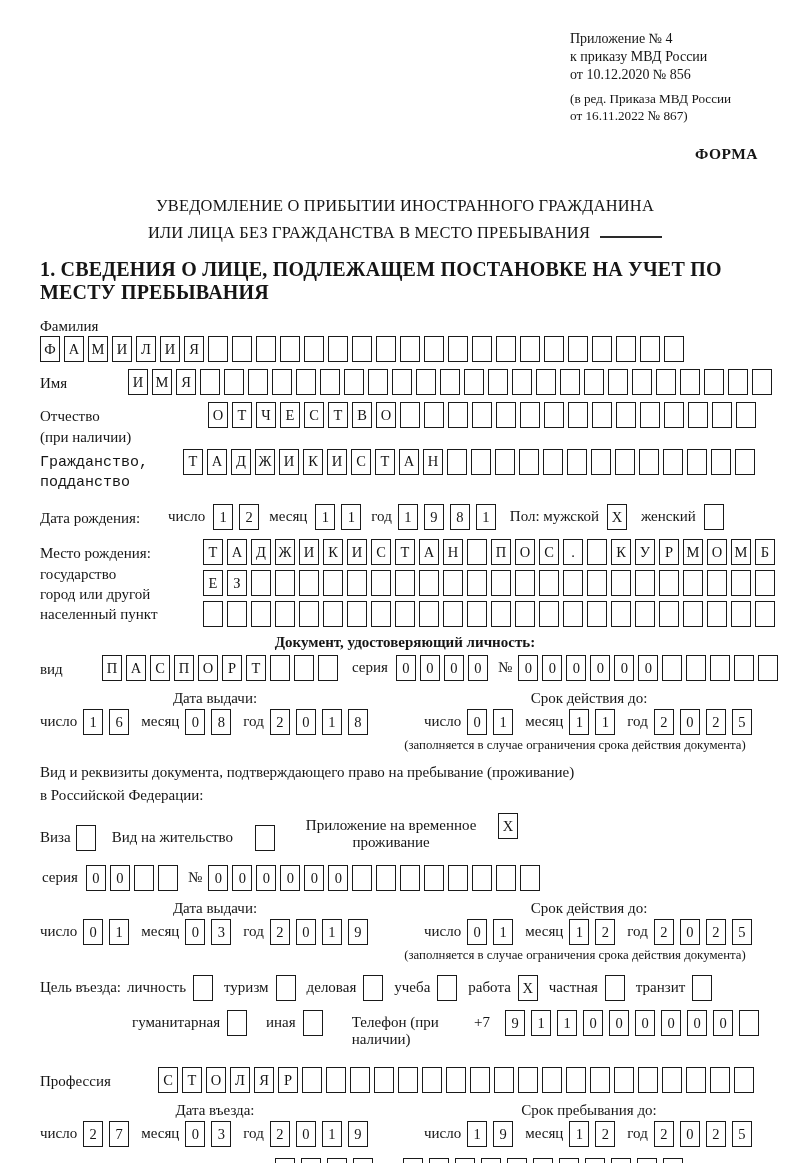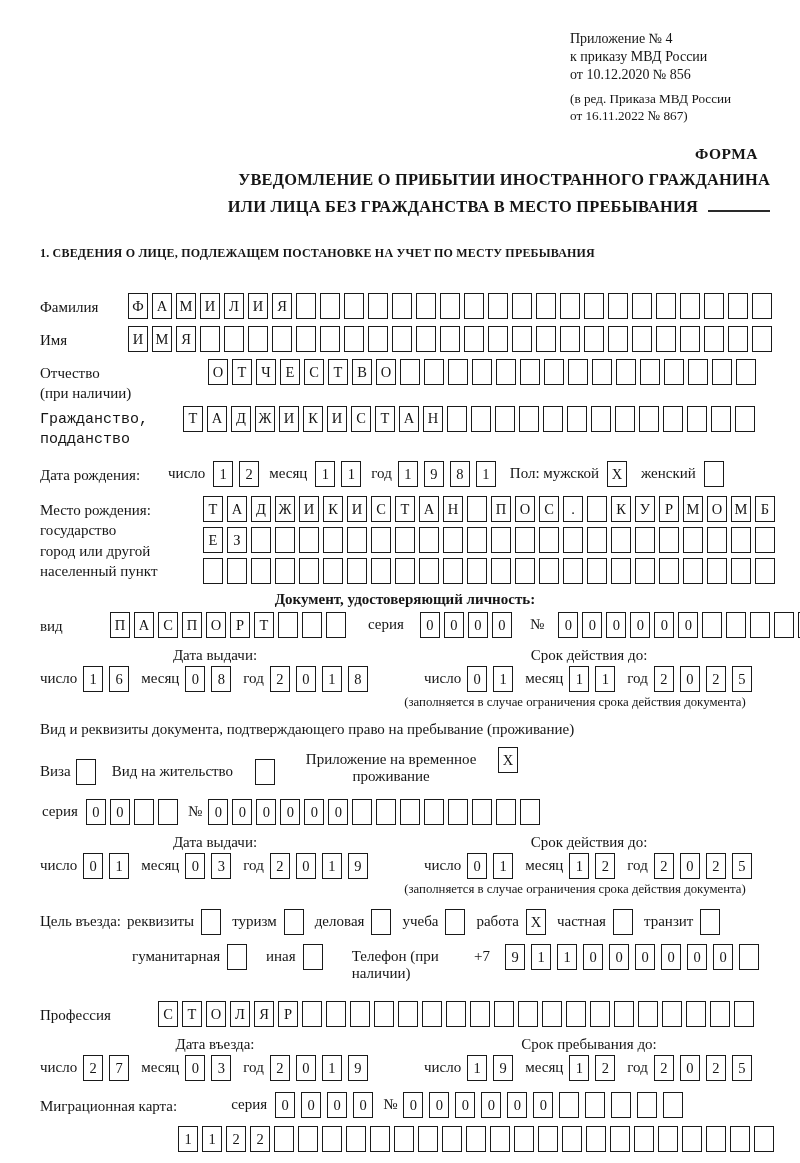--- a/index.html
+++ b/index.html
@@ -10,24 +10,24 @@
   }
   .page { padding:30px 30px 0 40px; }
 
   
   .hdr { width:200px; margin-left:auto; font-size:14px; line-height:1.3; }
   .hdr .ed { font-size:13.2px; }
   .hdr .edgap { margin-top:5px; }
   .forma { font-weight:bold; text-align:right; padding-right:12px; font-size:15.5px; margin-top:20px; letter-spacing:.5px; }
 
   
-  .title { text-align:right; font-weight:bold; font-size:16.4px; margin-top:2px; line-height:1.65; letter-spacing:.2px; }
+  .title { text-align:center; font-weight:normal; font-size:16.4px; margin-top:28px; line-height:1.65; letter-spacing:.2px; }
   .blank { display:inline-block; width:62px; border-bottom:2.6px solid #2a2a2a; margin-left:10px; }
 
-  .sec { font-weight:bold; font-size:12px; margin-top:26px; letter-spacing:.2px; }
+  .sec { font-weight:bold; font-size:20px; margin-top:12px; letter-spacing:.2px; }
 
   
   .row { display:flex; align-items:flex-start; margin-top:7px; }
   .lbl { font-size:15px; padding-top:4px; flex-shrink:0; line-height:1.35; }
   .boxes { display:flex; gap:4px; flex-wrap:nowrap; }
   .boxes.sp { gap:6px; }
   .cell {
     width:20px; height:26px; border:1.6px solid #1a1a1a;
     display:flex; align-items:center; justify-content:center;
     font-size:14.5px; flex-shrink:0; background:#fff;
@@ -91,21 +91,21 @@
     <div class="forma">ФОРМА</div>
   </div>
 
   <div class="title">
     <div>УВЕДОМЛЕНИЕ О ПРИБЫТИИ ИНОСТРАННОГО ГРАЖДАНИНА</div>
     <div><span>ИЛИ ЛИЦА БЕЗ ГРАЖДАНСТВА В МЕСТО ПРЕБЫВАНИЯ</span><span class="blank"></span></div>
   </div>
 
   <div class="sec">1. СВЕДЕНИЯ О ЛИЦЕ, ПОДЛЕЖАЩЕМ ПОСТАНОВКЕ НА УЧЕТ ПО МЕСТУ ПРЕБЫВАНИЯ</div>
 
-  <div class="row" style="margin-top:32px;">
+  <div class="row" style="margin-top:8px;flex-direction:column;">
     <span class="lbl w88">Фамилия</span>
     <span class="boxes">
         <span class="cell">Ф</span>
         <span class="cell">А</span>
         <span class="cell">М</span>
         <span class="cell">И</span>
         <span class="cell">Л</span>
         <span class="cell">И</span>
         <span class="cell">Я</span>
         <span class="cell"></span>
@@ -342,21 +342,21 @@
           <span class="cell"></span>
           <span class="cell"></span>
           <span class="cell"></span>
           <span class="cell"></span>
         </span>
     </span>
   </div>
 
   <div class="center-bold" style="margin-top:2px;">Документ, удостоверяющий личность:</div>
 
-  <div class="row" style="margin-top:4px;gap:8px;">
+  <div class="row" style="margin-top:4px;">
     <span class="lbl w62">вид</span>
     <span class="boxes">
         <span class="cell">П</span>
         <span class="cell">А</span>
         <span class="cell">С</span>
         <span class="cell">П</span>
         <span class="cell">О</span>
         <span class="cell">Р</span>
         <span class="cell">Т</span>
         <span class="cell"></span>
@@ -426,20 +426,21 @@
           <span class="cell">2</span>
           <span class="cell">0</span>
           <span class="cell">2</span>
           <span class="cell">5</span>
         </span>
     </span>
   </div>
   <div class="note">(заполняется в случае ограничения срока действия документа)</div>
 
   <div class="intro">Вид и реквизиты документа, подтверждающего право на пребывание (проживание)</div>
+  <div class="intro" style="margin-top:6px;">в Российской Федерации:</div>
 
   <div class="opts">
     <span class="opt">
       <span class="olbl">Виза</span>
       <span class="boxes" style="margin-left:5px;">
           <span class="cell"></span>
         </span>
     </span>
     <span class="opt" style="margin-left:16px;">
       <span class="olbl">Вид на жительство</span>
@@ -523,21 +524,21 @@
           <span class="cell">0</span>
           <span class="cell">2</span>
           <span class="cell">5</span>
         </span>
     </span>
   </div>
   <div class="note">(заполняется в случае ограничения срока действия документа)</div>
 
   <div class="purpose">
     <span class="olbl">Цель въезда:</span>
-    <span class="olbl" style="margin-left:6px;">реквизиты</span>
+    <span class="olbl" style="margin-left:6px;">личность</span>
     <span class="boxes">
         <span class="cell"></span>
       </span>
     <span class="olbl">туризм</span>
     <span class="boxes">
         <span class="cell"></span>
       </span>
     <span class="olbl">деловая</span>
     <span class="boxes">
         <span class="cell"></span>

